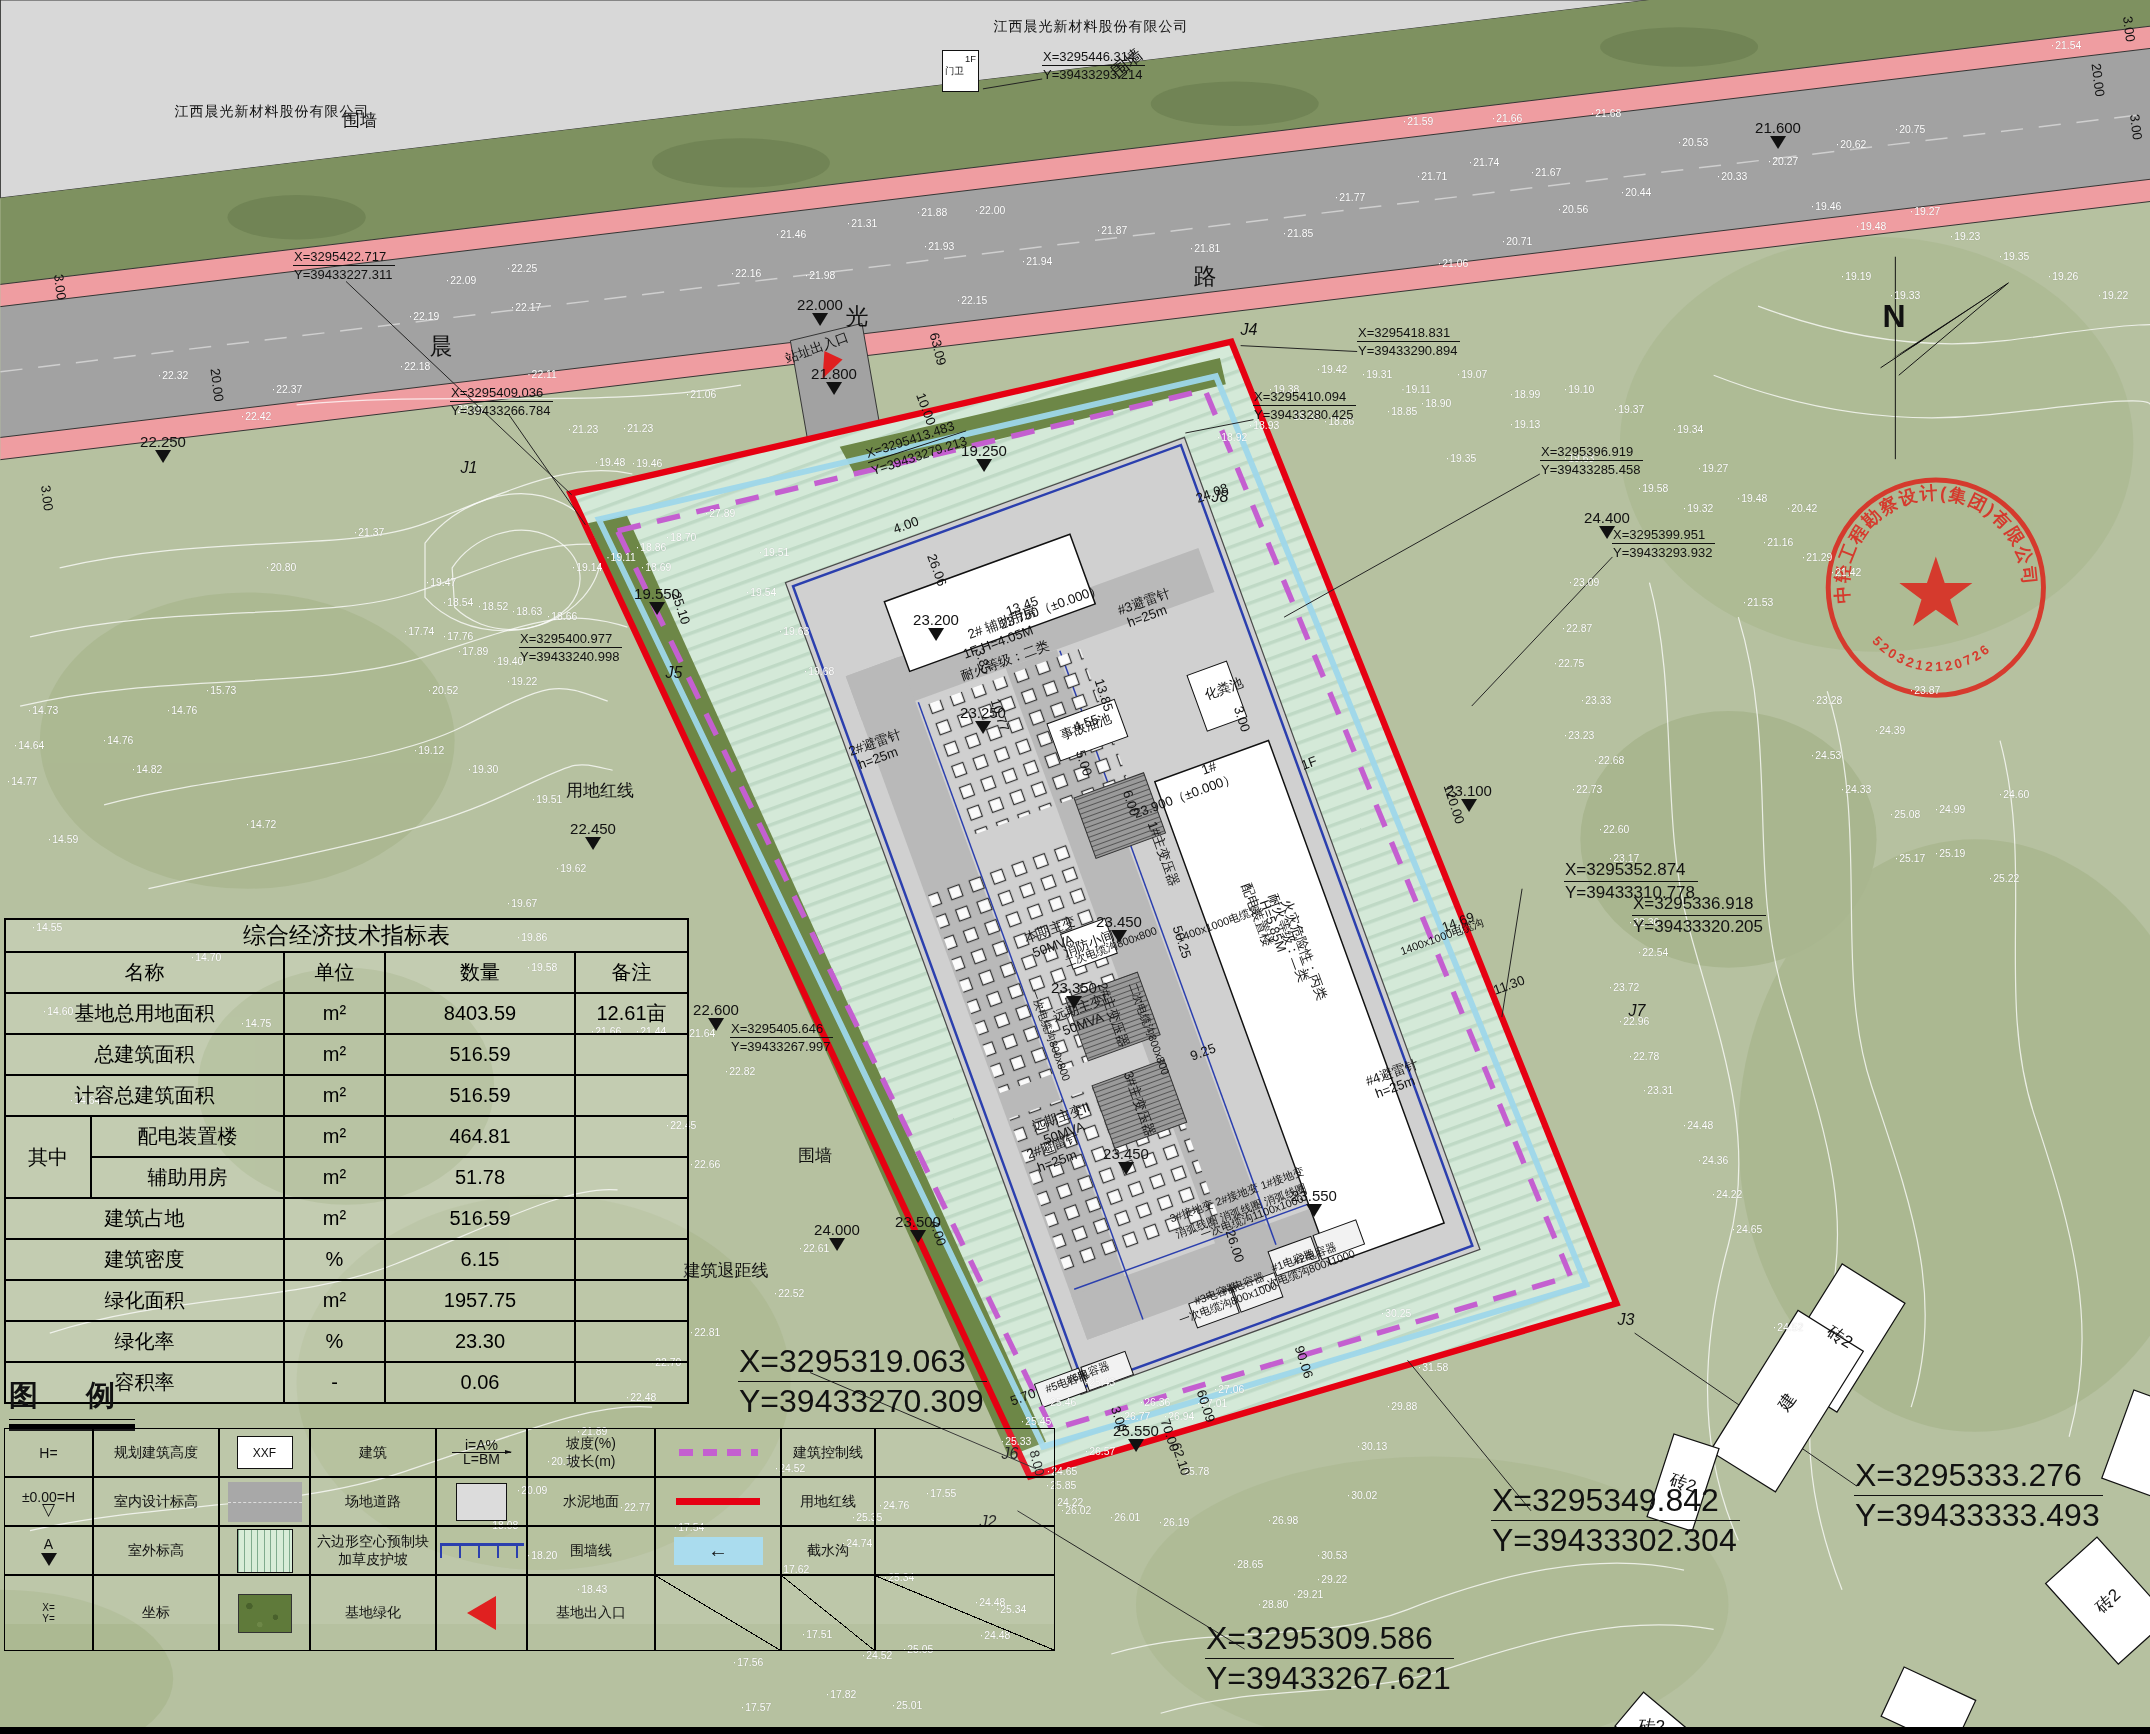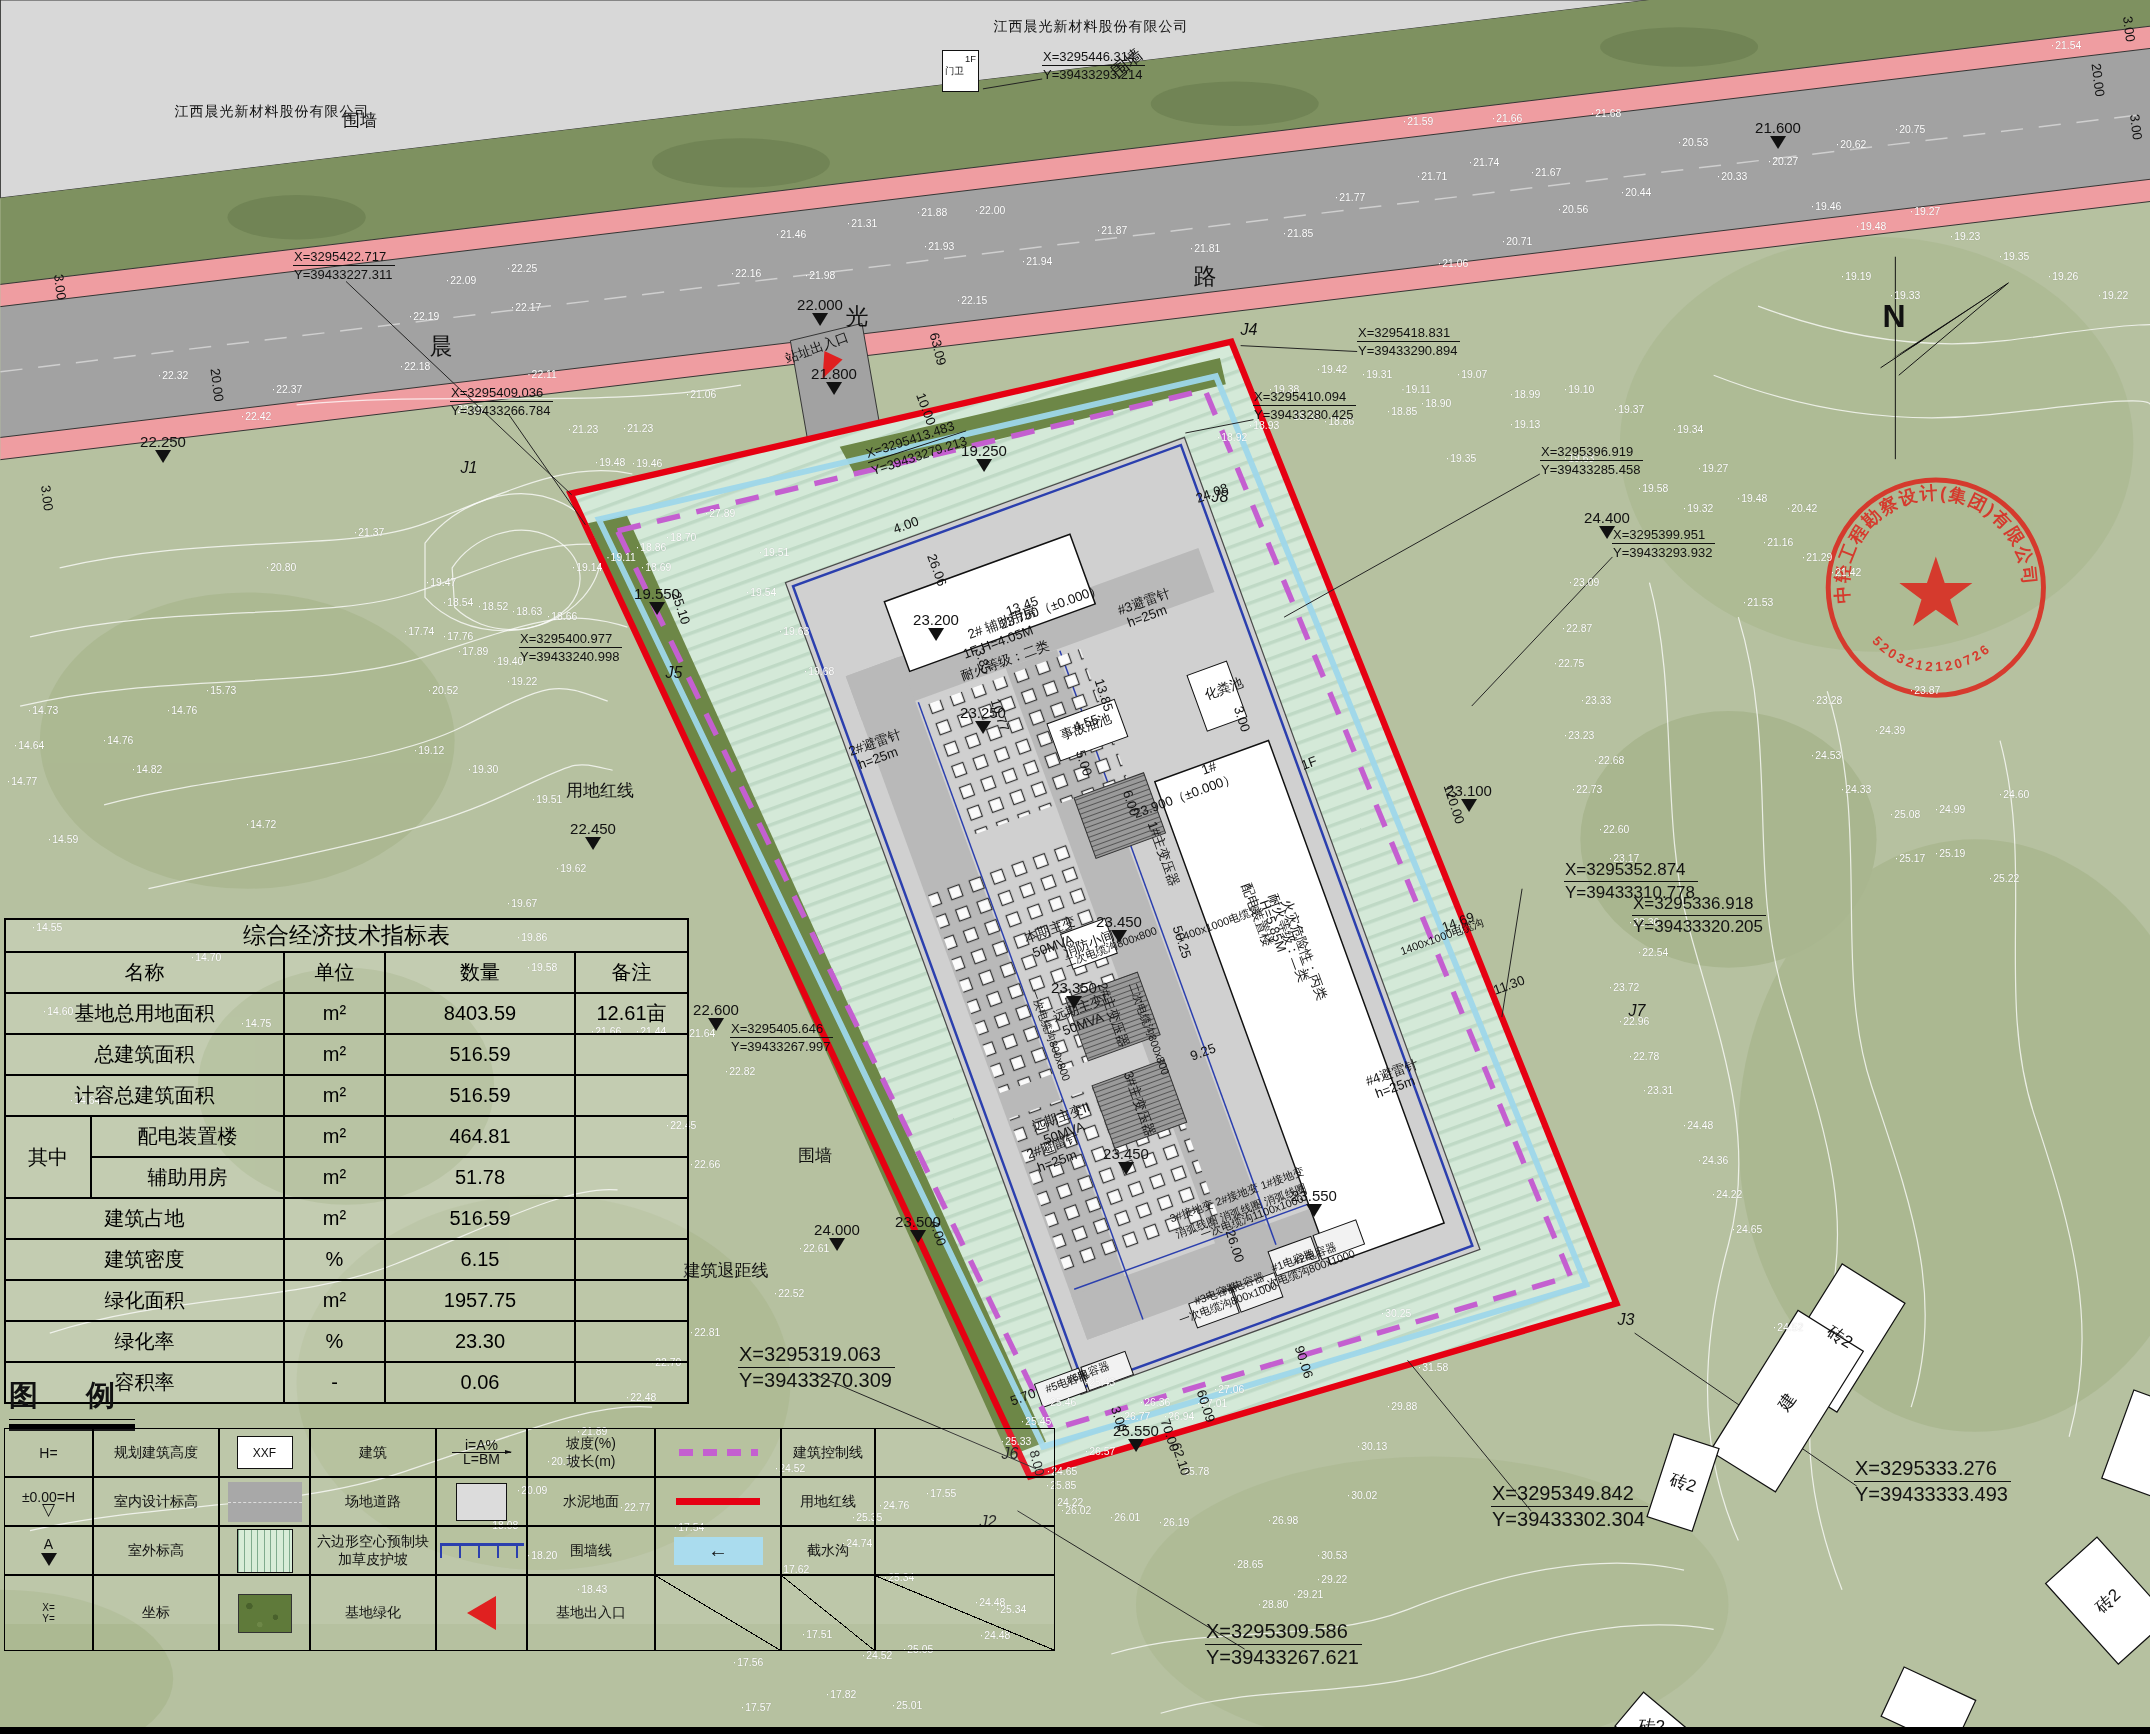--- a/index.html
+++ b/index.html
@@ -22,21 +22,21 @@
   .elev{position:absolute;transform:translate(-50%,0) rotate(var(--r,0deg));text-align:center;}
   .elev .ev{font-size:15px;line-height:15px;white-space:nowrap;}
   .elev .tri{width:0;height:0;margin:1px auto 0;border-left:8.4px solid transparent;
     border-right:8.4px solid transparent;border-top:13px solid #111;}
   .jpt{position:absolute;transform:translate(-50%,-50%);font-size:16px;font-style:italic;}
   .coordlab{position:absolute;transform:translate(0,0) rotate(var(--r,0deg));transform-origin:left top;}
   .coordlab .xline{border-bottom:1.5px solid #111;padding:0 3px 1px 1px;}
   .coordlab .yline{padding:1px 3px 0 1px;}
   .coord-s{font-size:13px;}
   .coord-m{font-size:17px;}
-  .coord-l{font-size:20px;}
+  .coord-l{font-size:32px;}
   
   #econ-table{position:absolute;left:4px;top:918px;width:685px;border-collapse:collapse;
     background:rgba(255,255,255,0.18);}
   #econ-table td,#econ-table th{border:2px solid #000;text-align:center;font-weight:normal;
     font-size:20px;padding:0;height:39px;color:#000;}
   #econ-table .ttl{font-size:23px;height:30px;}
   
   #legend-title{position:absolute;left:9px;top:1376px;font-size:29px;font-weight:bold;
     letter-spacing:20px;border-bottom:7px solid #000;padding-bottom:4px;}
   #legend-title::after{content:"";display:block;margin-top:3px;border-bottom:1.5px solid #000;}

